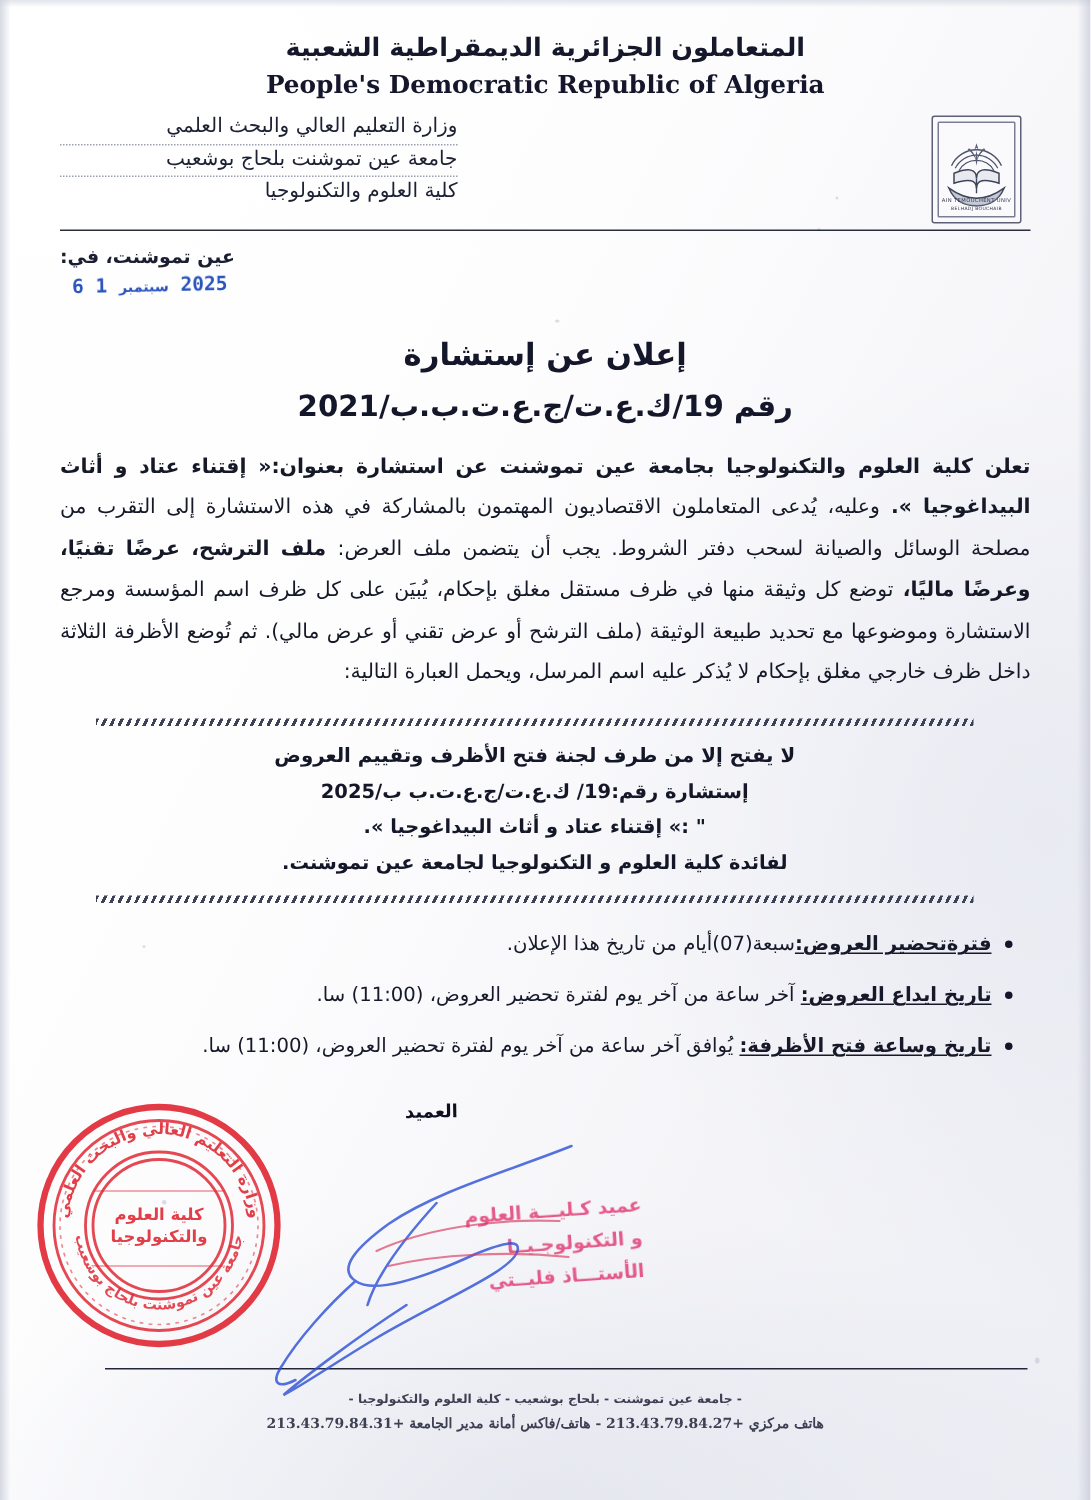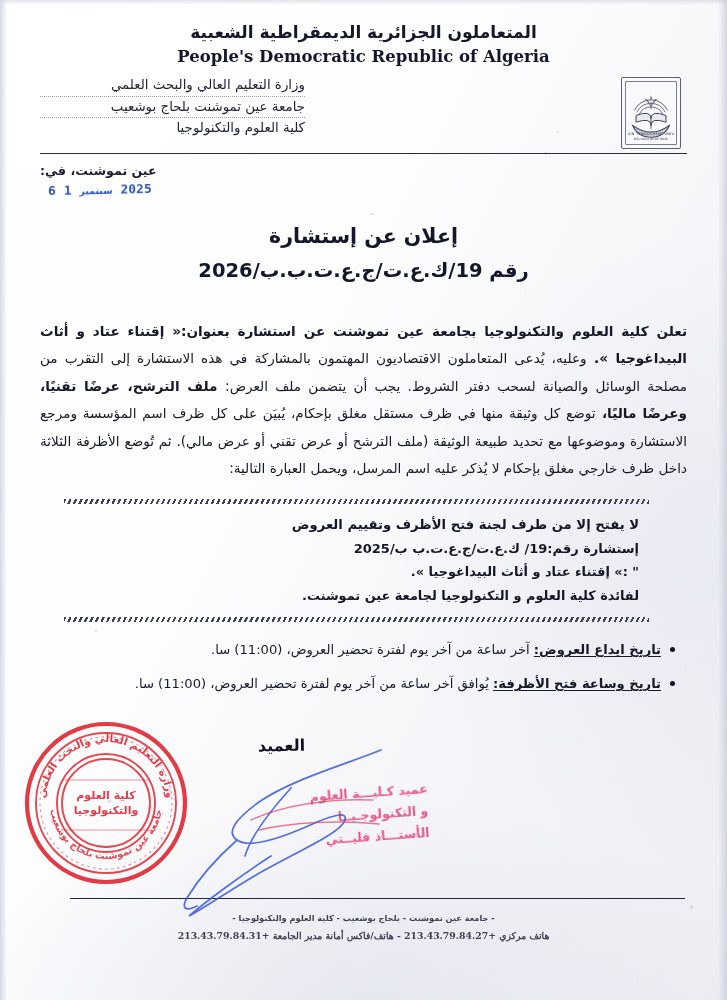--- a/index.html
+++ b/index.html
@@ -106,21 +106,21 @@
     opacity:.92;
   }
   .datestamp .ds .mon{ font-size:9.5px; font-family:"DejaVu Sans",sans-serif; }
 
   
   .title-wrap{ text-align:center; margin-top:26px; }
   .title-1{ font-size:20.5px; font-weight:700; color:#14162a; letter-spacing:.2px;}
   .title-2{ font-size:19.5px; font-weight:700; color:#14162a; margin-top:11px;}
 
   
-  .body-wrap{ margin-top:36px; padding:0 22px; }
+  .body-wrap{ margin-top:16px; padding:0 22px; }
   .para{
     font-size:13.6px; line-height:2.02; color:#151827;
     text-align:justify; text-align-last:right;
     font-weight:700;
   }
   .para .b{ font-weight:700; }
   .para .n{ font-weight:400; }
 
   
   .hatch-box{
@@ -131,21 +131,21 @@
     background-image:
       repeating-linear-gradient(115deg,#3d4156 0 2px,rgba(0,0,0,0) 2px 5px),
       repeating-linear-gradient(115deg,#3d4156 0 2px,rgba(0,0,0,0) 2px 5px);
     background-position: left top, left bottom;
     background-size: 100% 5px, 100% 5px;
     background-repeat:no-repeat, no-repeat;
     background-origin:border-box;
     background-clip:border-box;
   }
   .hatch-line{
-    font-size:13.2px; line-height:1.82;
+    text-align:center; font-size:13.2px; line-height:1.82;
     font-weight:700; color:#141728;
   }
   .hatch-line.l2{ font-size:13px; }
   .hatch-line.l3{ font-size:12.9px; }
   .hatch-line.l4{ font-size:12.9px; }
 
   
   .bullets{ margin:18px 34px 0 26px; }
   .blt{
     display:flex; align-items:flex-start; gap:9px;
@@ -162,22 +162,22 @@
 
   
   .sig-area{
     position:relative; height:190px; margin-top:8px;
   }
   .stamp{
     position:absolute; left:auto; right:520px; top:12px;
     width:166px; height:166px;
   }
   .dean-word{
-    position:absolute; right:404px; top:28px;
-    font-size:16px; font-weight:700; color:#0e1020;
+    position:absolute; right:404px; top:12px;
+    font-size:12px; font-weight:700; color:#0e1020;
     letter-spacing:1px;
     transform:rotate(-1deg);
   }
   .ink{
     position:absolute; right:280px; top:74px;
     direction:rtl; text-align:center;
     color:#e2457a; opacity:.88;
     font-size:12.5px; line-height:1.75;
     transform:rotate(-4deg);
     filter:blur(.22px);
@@ -276,40 +276,44 @@
       <span class="ds">
         <span>2025</span>
         <span class="mon">سبتمبر</span>
         <span>1 6</span>
       </span>
     </div>
   </div>
 
   <div class="title-wrap">
     <div class="title-1">إعلان عن إستشارة</div>
-    <div class="title-2">رقم 19/ك.ع.ت/ج.ع.ت.ب.ب/2026</div>
+    <div class="title-2">رقم 19/ك.ع.ت/ج.ع.ت.ب.ب/2021</div>
   </div>
 
   <div class="body-wrap">
     <p class="para" style="margin:0;">
       <span class="b">تعلن كلية العلوم والتكنولوجيا بجامعة عين تموشنت عن استشارة بعنوان:« إقتناء عتاد و أثاث البيداغوجيا ».</span>
       <span class="n">وعليه، يُدعى المتعاملون الاقتصاديون المهتمون بالمشاركة في هذه الاستشارة إلى التقرب من مصلحة الوسائل والصيانة لسحب دفتر الشروط. يجب أن يتضمن ملف العرض:</span>
       <span class="b">ملف الترشح، عرضًا تقنيًا، وعرضًا ماليًا،</span>
       <span class="n">توضع كل وثيقة منها في ظرف مستقل مغلق بإحكام، يُبيَن على كل ظرف اسم المؤسسة ومرجع الاستشارة وموضوعها مع تحديد طبيعة الوثيقة (ملف الترشح أو عرض تقني أو عرض مالي). ثم تُوضع الأظرفة الثلاثة داخل ظرف خارجي مغلق بإحكام لا يُذكر عليه اسم المرسل، ويحمل العبارة التالية:</span>
     </p>
   </div>
 
   <div class="hatch-box">
     <div class="hatch-line l1">لا يفتح إلا من طرف لجنة فتح الأظرف وتقييم العروض</div>
     <div class="hatch-line l2">إستشارة رقم:19/ ك.ع.ت/ج.ع.ت.ب ب/2025</div>
     <div class="hatch-line l3">" :» إقتناء عتاد و أثاث البيداغوجيا ».</div>
     <div class="hatch-line l4">لفائدة كلية العلوم و التكنولوجيا لجامعة عين تموشنت.</div>
   </div>
 
   <div class="bullets">
+    <div class="blt">
+      <span class="dot"></span>
+      <span class="txt"><span class="lbl">فترةتحضير العروض:</span><span class="rest">سبعة(07)أيام من تاريخ هذا الإعلان.</span></span>
+    </div>
     <div class="blt">
       <span class="dot"></span>
       <span class="txt"><span class="lbl">تاريخ ايداع العروض:</span><span class="rest"> آخر ساعة من آخر يوم لفترة تحضير العروض، (11:00) سا.</span></span>
     </div>
     <div class="blt">
       <span class="dot"></span>
       <span class="txt"><span class="lbl">تاريخ وساعة فتح الأظرفة:</span><span class="rest"> يُوافق آخر ساعة من آخر يوم لفترة تحضير العروض، (11:00) سا.</span></span>
     </div>
   </div>
 

